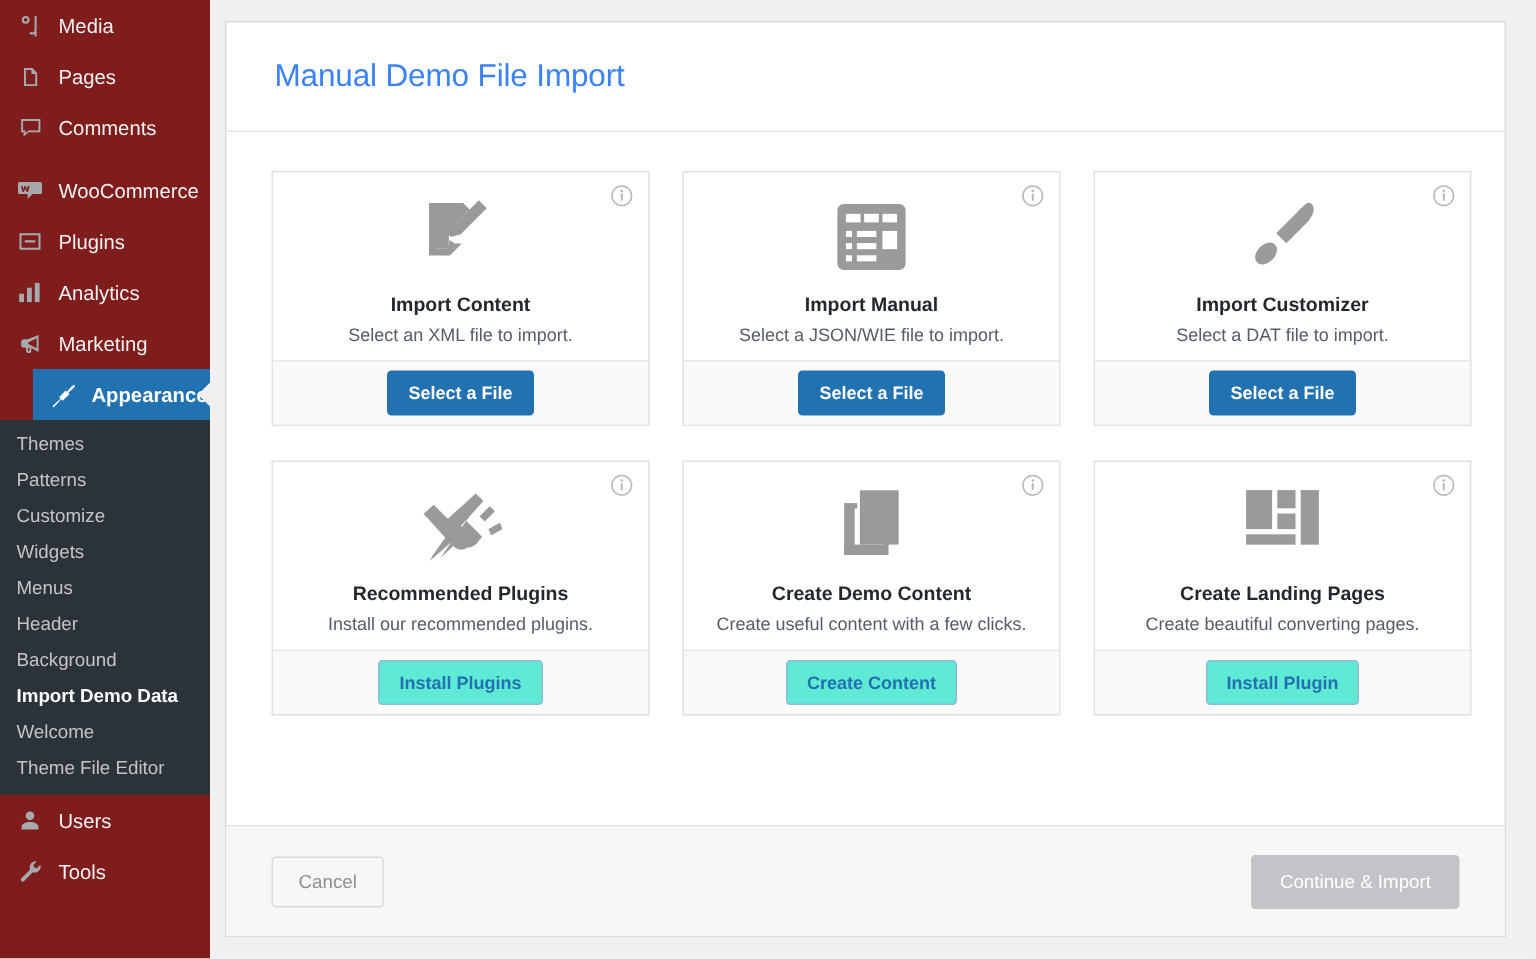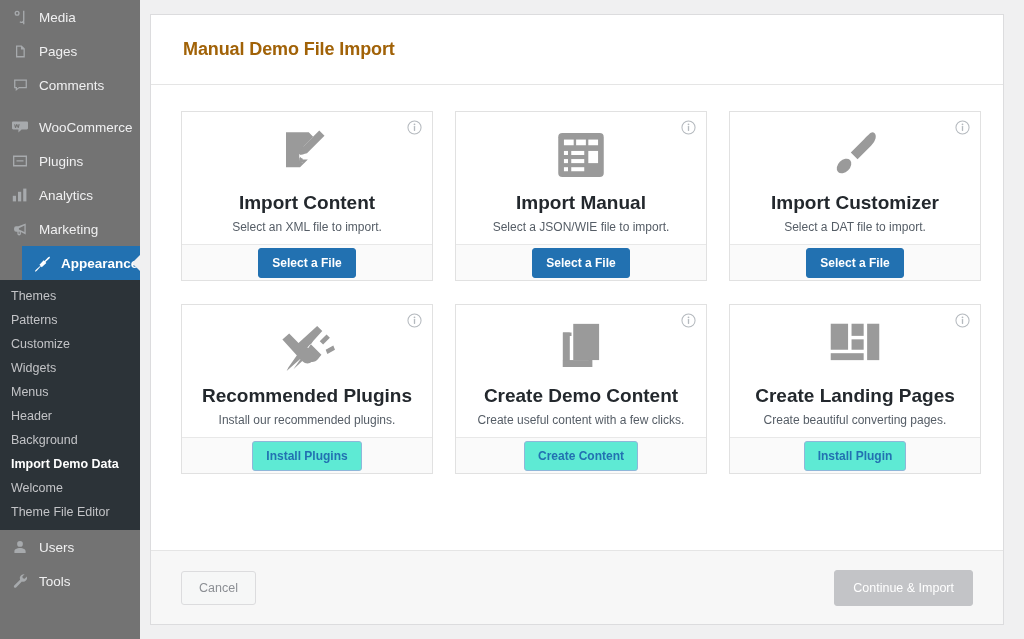--- a/index.html
+++ b/index.html
@@ -7,21 +7,21 @@
     width: 1024px; height: 639px;
     background: #f0f0f1;
     font-family: "Liberation Sans", sans-serif;
     overflow: hidden;
   }
   #root { position: relative; width: 1024px; height: 639px; display: flex; }
 
   
   .adminmenu {
     width: 140px; min-width: 140px; height: 639px;
-    background: #737373; color: #f0f0f1;
+    background: #7f1d1d; color: #f0f0f1;
     padding-top: 0; position: relative;
     overflow: hidden;
   }
   .menu-top {
     display: flex; align-items: center;
     height: 34px; padding: 0 0 0 9px;
     font-size: 13.5px; color: #f0f0f1;
     position: relative; cursor: pointer;
   }
   .menu-top.current {
@@ -66,21 +66,21 @@
   .panel {
     background: #fff;
     border: 1px solid #dcdcde;
     width: 854px; height: 611px;
     display: flex; flex-direction: column;
   }
   .panel-header {
     padding: 24px 32px; border-bottom: 1px solid #e5e5e5;
   }
   .panel-title {
-    font-size: 18px; font-weight: 700; color: #a16207;
+    font-size: 21px; font-weight: 400; color: #3b82f6;
     letter-spacing: -0.1px;
   }
   .panel-body {
     flex: 1; padding: 26px 30px 10px 30px;
   }
   .grid {
     display: grid;
     grid-template-columns: repeat(3, 252px);
     column-gap: 22px; row-gap: 23px;
   }
@@ -97,21 +97,21 @@
   .info-icon {
     position: absolute; top: 8px; right: 10px;
     width: 15px; height: 15px; cursor: pointer;
   }
   .card-icon {
     height: 58px; display: flex; align-items: center;
     justify-content: center; margin-bottom: 8px;
   }
   .card-icon svg { fill: #9a9a9a; display: block; }
   .card-title {
-    font-size: 19px; font-weight: 700; color: #23282d;
+    font-size: 13px; font-weight: 700; color: #23282d;
     margin-bottom: 6px; text-align: center;
   }
   .card-desc {
     font-size: 12px; color: #555d66; text-align: center;
   }
   .card-foot {
     border-top: 1px solid #e8e8e8; background: #fafafa;
     height: 48px; display: flex; align-items: center;
     justify-content: center;
   }

